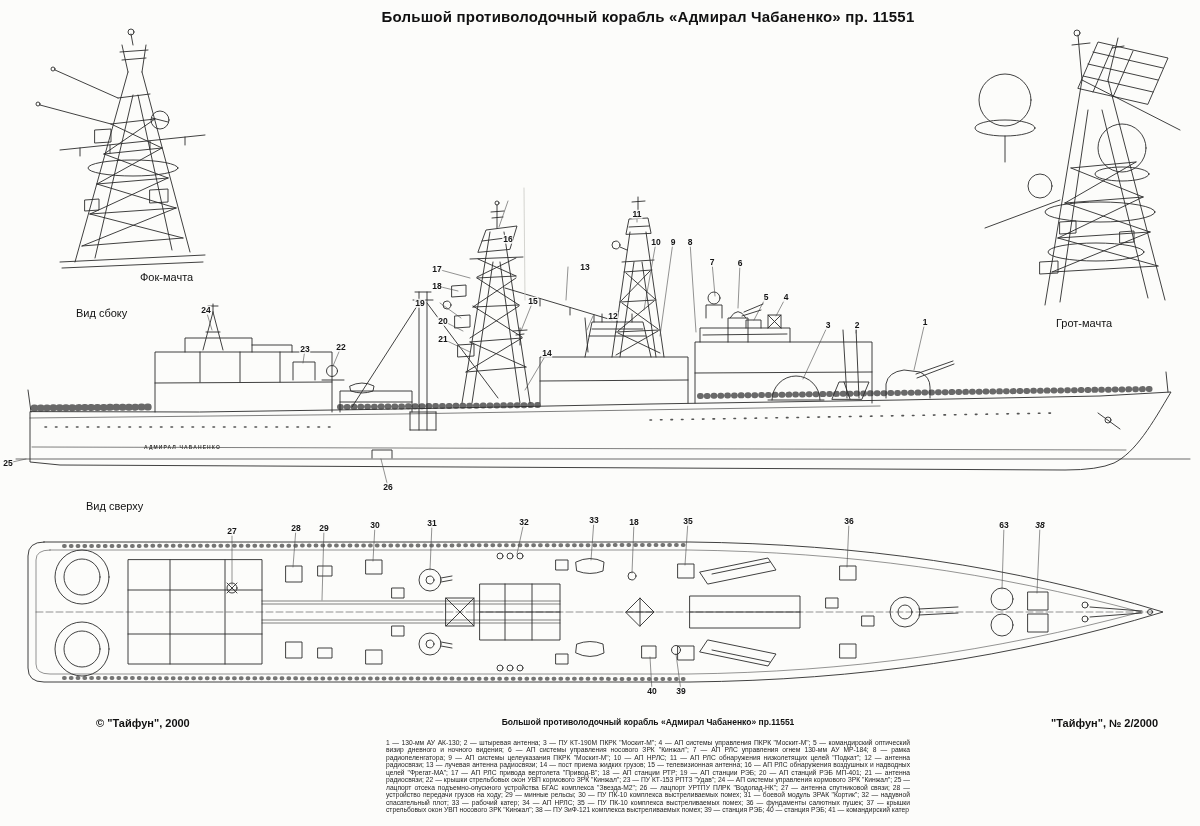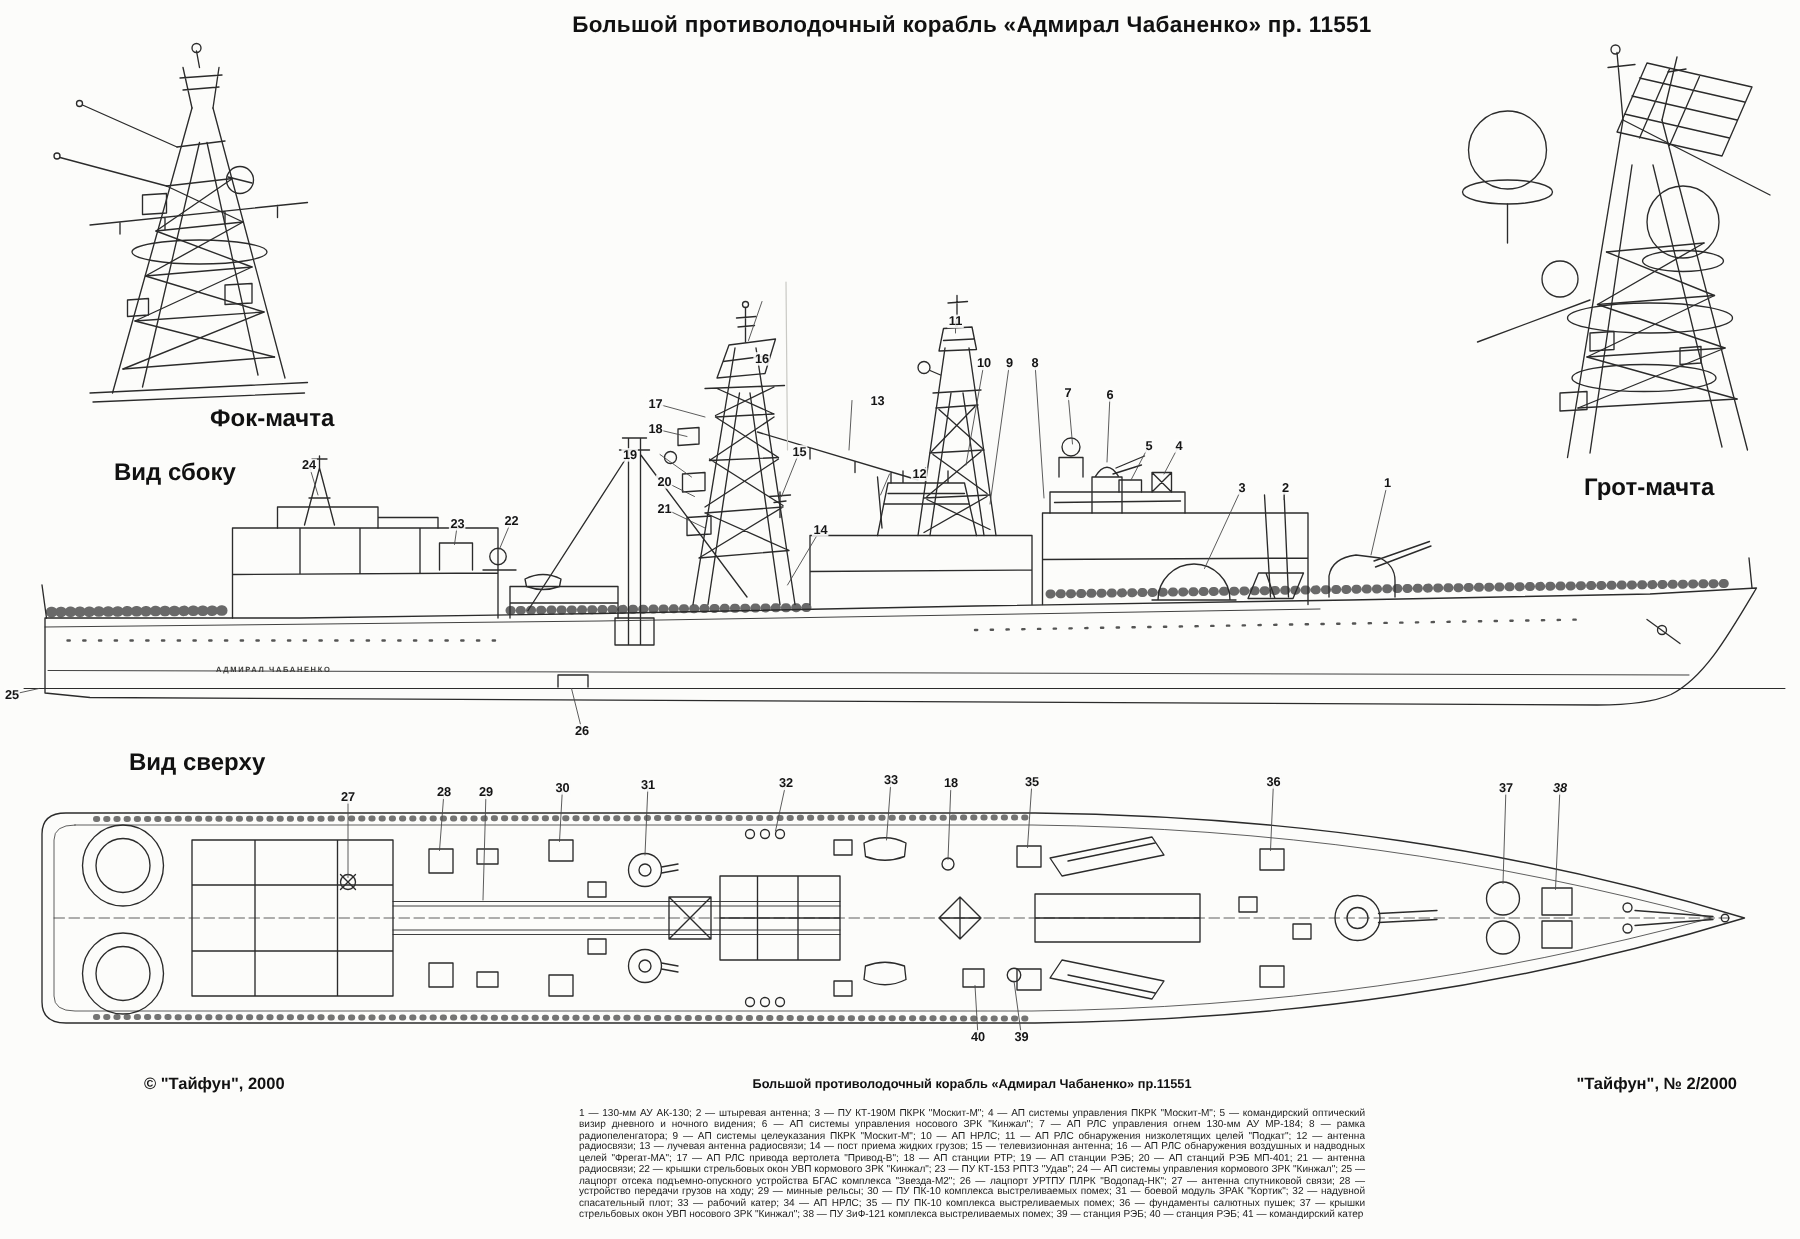--- a/index.html
+++ b/index.html
@@ -1,20 +1,20 @@
 <!DOCTYPE html>
 <html><head>
 <meta charset="utf-8">
 <style>
   html,body{margin:0;padding:0;background:#d8d8d4;}
   .page{position:relative;width:1200px;height:826px;background:#fcfcfa;
         font-family:"Liberation Sans",sans-serif;color:#111;overflow:hidden;}
   .abs{position:absolute;z-index:2;padding-left:48px;}
   #title{top:8px;left:0;width:100%;text-align:center;font-size:15px;font-weight:bold;letter-spacing:.2px;}
-  .viewlabel{font-size:16px;font-weight:bold;white-space:nowrap;}
+  .viewlabel{font-size:11px;font-weight:normal;white-space:nowrap;}
   #art{position:absolute;left:0;top:0;z-index:1;}
   .callout{position:absolute;transform:translate(-50%,-50%);font-size:8.5px;font-weight:bold;
            color:#151515;background:rgba(252,252,250,.88);padding:0 1px;line-height:1;z-index:3;}
   #hull-name{font-size:5px;font-weight:bold;letter-spacing:1.1px;color:#3a3a38;}
   .footnote{font-size:11px;font-weight:bold;white-space:nowrap;}
   #caption{top:717px;left:0;width:100%;text-align:center;font-size:8.5px;font-weight:bold;}
   #legend{top:739px;left:338px;width:524px;font-size:6.7px;line-height:7.45px;
           text-align:justify;color:#1d1d1d;}
 </style>
 </head>
@@ -252,21 +252,21 @@
       <span class="callout" style="left: 232px; top: 531px;">27</span>
       <span class="callout" style="left: 296px; top: 528px;">28</span>
       <span class="callout" style="left: 324px; top: 528px;">29</span>
       <span class="callout" style="left: 375px; top: 525px;">30</span>
       <span class="callout" style="left: 432px; top: 523px;">31</span>
       <span class="callout" style="left: 524px; top: 522px;">32</span>
       <span class="callout" style="left: 594px; top: 520px;">33</span>
       <span class="callout" style="left: 634px; top: 522px;">18</span>
       <span class="callout" style="left: 688px; top: 521px;">35</span>
       <span class="callout" style="left: 849px; top: 521px;">36</span>
-      <span class="callout" style="left: 1004px; top: 525px;">37</span>
+      <span class="callout" style="left: 1004px; top: 525px;">63</span>
       <span class="callout" style="left: 1040px; top: 525px; font-style: italic;">38</span>
       <span class="callout" style="left: 681px; top: 691px;">39</span>
       <span class="callout" style="left: 652px; top: 691px;">40</span>
     </div>
 
   <div class="abs footnote" style="left:48px;top:717px;">© "Тайфун", 2000</div>
   <div class="abs" id="caption">Большой противолодочный корабль «Адмирал Чабаненко» пр.11551</div>
   <div class="abs footnote" style="right:42px;top:717px;">"Тайфун", № 2/2000</div>
 
   <div class="abs" id="legend">1 — 130-мм АУ АК-130; 2 — штыревая антенна; 3 — ПУ КТ-190М ПКРК "Москит-М"; 4 — АП системы управления ПКРК "Москит-М"; 5 — командирский оптический визир дневного и ночного видения; 6 — АП системы управления носового ЗРК "Кинжал"; 7 — АП РЛС управления огнем 130-мм АУ МР-184; 8 — рамка радиопеленгатора; 9 — АП системы целеуказания ПКРК "Москит-М"; 10 — АП НРЛС; 11 — АП РЛС обнаружения низколетящих целей "Подкат"; 12 — антенна радиосвязи; 13 — лучевая антенна радиосвязи; 14 — пост приема жидких грузов; 15 — телевизионная антенна; 16 — АП РЛС обнаружения воздушных и надводных целей "Фрегат-МА"; 17 — АП РЛС привода вертолета "Привод-В"; 18 — АП станции РТР; 19 — АП станции РЭБ; 20 — АП станций РЭБ МП-401; 21 — антенна радиосвязи; 22 — крышки стрельбовых окон УВП кормового ЗРК "Кинжал"; 23 — ПУ КТ-153 РПТЗ "Удав"; 24 — АП системы управления кормового ЗРК "Кинжал"; 25 — лацпорт отсека подъемно-опускного устройства БГАС комплекса "Звезда-М2"; 26 — лацпорт УРТПУ ПЛРК "Водопад-НК"; 27 — антенна спутниковой связи; 28 — устройство передачи грузов на ходу; 29 — минные рельсы; 30 — ПУ ПК-10 комплекса выстреливаемых помех; 31 — боевой модуль ЗРАК "Кортик"; 32 — надувной спасательный плот; 33 — рабочий катер; 34 — АП НРЛС; 35 — ПУ ПК-10 комплекса выстреливаемых помех; 36 — фундаменты салютных пушек; 37 — крышки стрельбовых окон УВП носового ЗРК "Кинжал"; 38 — ПУ ЗиФ-121 комплекса выстреливаемых помех; 39 — станция РЭБ; 40 — станция РЭБ; 41 — командирский катер</div>

